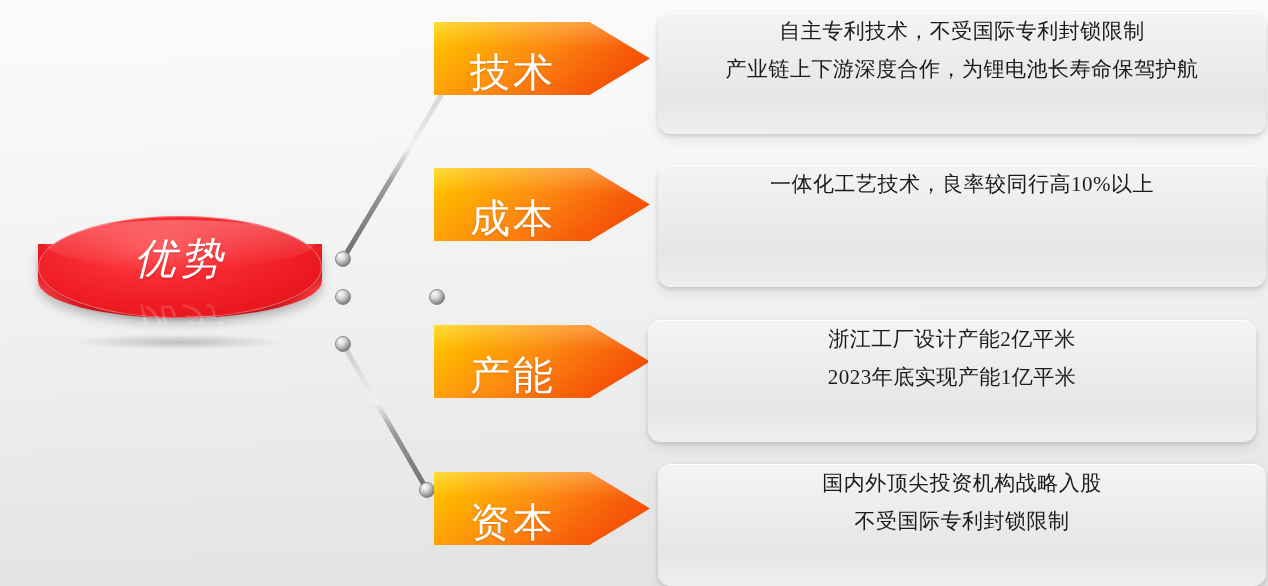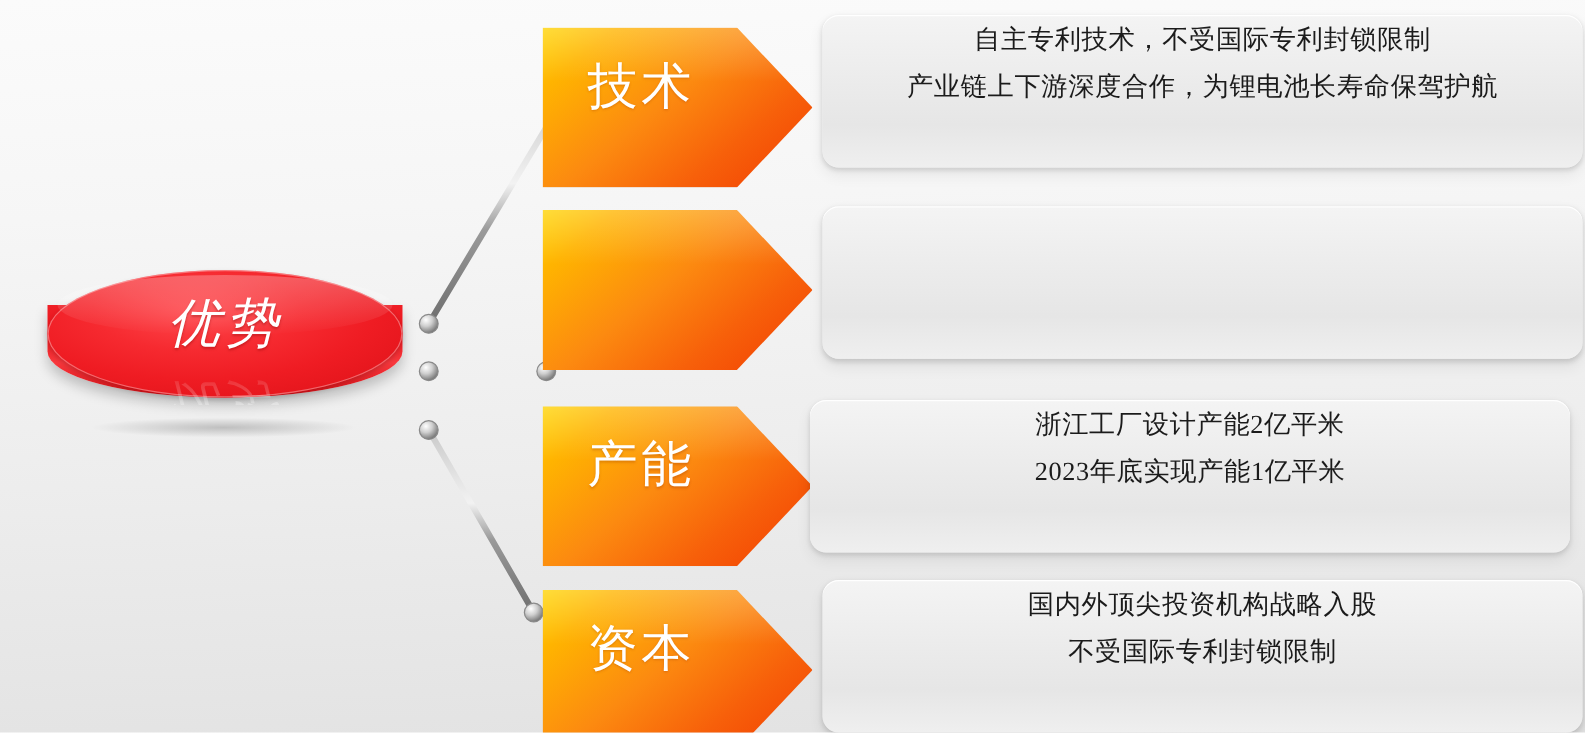--- a/index.html
+++ b/index.html
@@ -47,21 +47,21 @@
   }
   .hub-shadow{
     position:absolute;left:34px;top:118px;width:214px;height:16px;border-radius:50%;
     background:radial-gradient(ellipse at center,rgba(0,0,0,.20),rgba(0,0,0,0) 70%);
   }
 
   
   .links{position:absolute;left:0;top:0;width:1268px;height:586px;}
 
   
-  .chev{position:absolute;width:216px;height:128px;font-family:Liberation Mono, monospace;}
+  .chev{position:absolute;width:216px;height:73px;}
   .chev-shape{
     position:absolute;inset:0;
     background:linear-gradient(141deg,#ffd400 0%,#ffb400 16%,#fc8a10 46%,#f7600a 72%,#f23d02 100%);
     clip-path:polygon(0 0,72% 0,100% 50%,72% 100%,0 100%);
     filter:drop-shadow(2px 3px 3px rgba(0,0,0,.22));
   }
   .chev-shape::after{
     content:"";position:absolute;inset:0;
     clip-path:polygon(0 0,72% 0,100% 50%,72% 100%,0 100%);
     background:linear-gradient(180deg,rgba(255,255,255,.22) 0%,rgba(255,255,255,0) 34%);
@@ -136,22 +136,24 @@
     <div class="chev-shape"></div>
     <div class="chev-label">技术</div>
   </div>
   <div class="card" style="left:658px;top:12px;">
     <div class="card-line">自主专利技术，不受国际专利封锁限制</div>
     <div class="card-line">产业链上下游深度合作，为锂电池长寿命保驾护航</div>
   </div>
 
   <div class="chev" style="left:434px;top:168px;">
     <div class="chev-shape"></div>
+    <div class="chev-label">成本</div>
   </div>
   <div class="card" style="left:658px;top:165px;">
+    <div class="card-line">一体化工艺技术，良率较同行高10%以上</div>
   </div>
 
   <div class="chev" style="left:434px;top:325px;">
     <div class="chev-shape"></div>
     <div class="chev-label">产能</div>
   </div>
   <div class="card" style="left:648px;top:320px;">
     <div class="card-line">浙江工厂设计产能2亿平米</div>
     <div class="card-line">2023年底实现产能1亿平米</div>
   </div>

